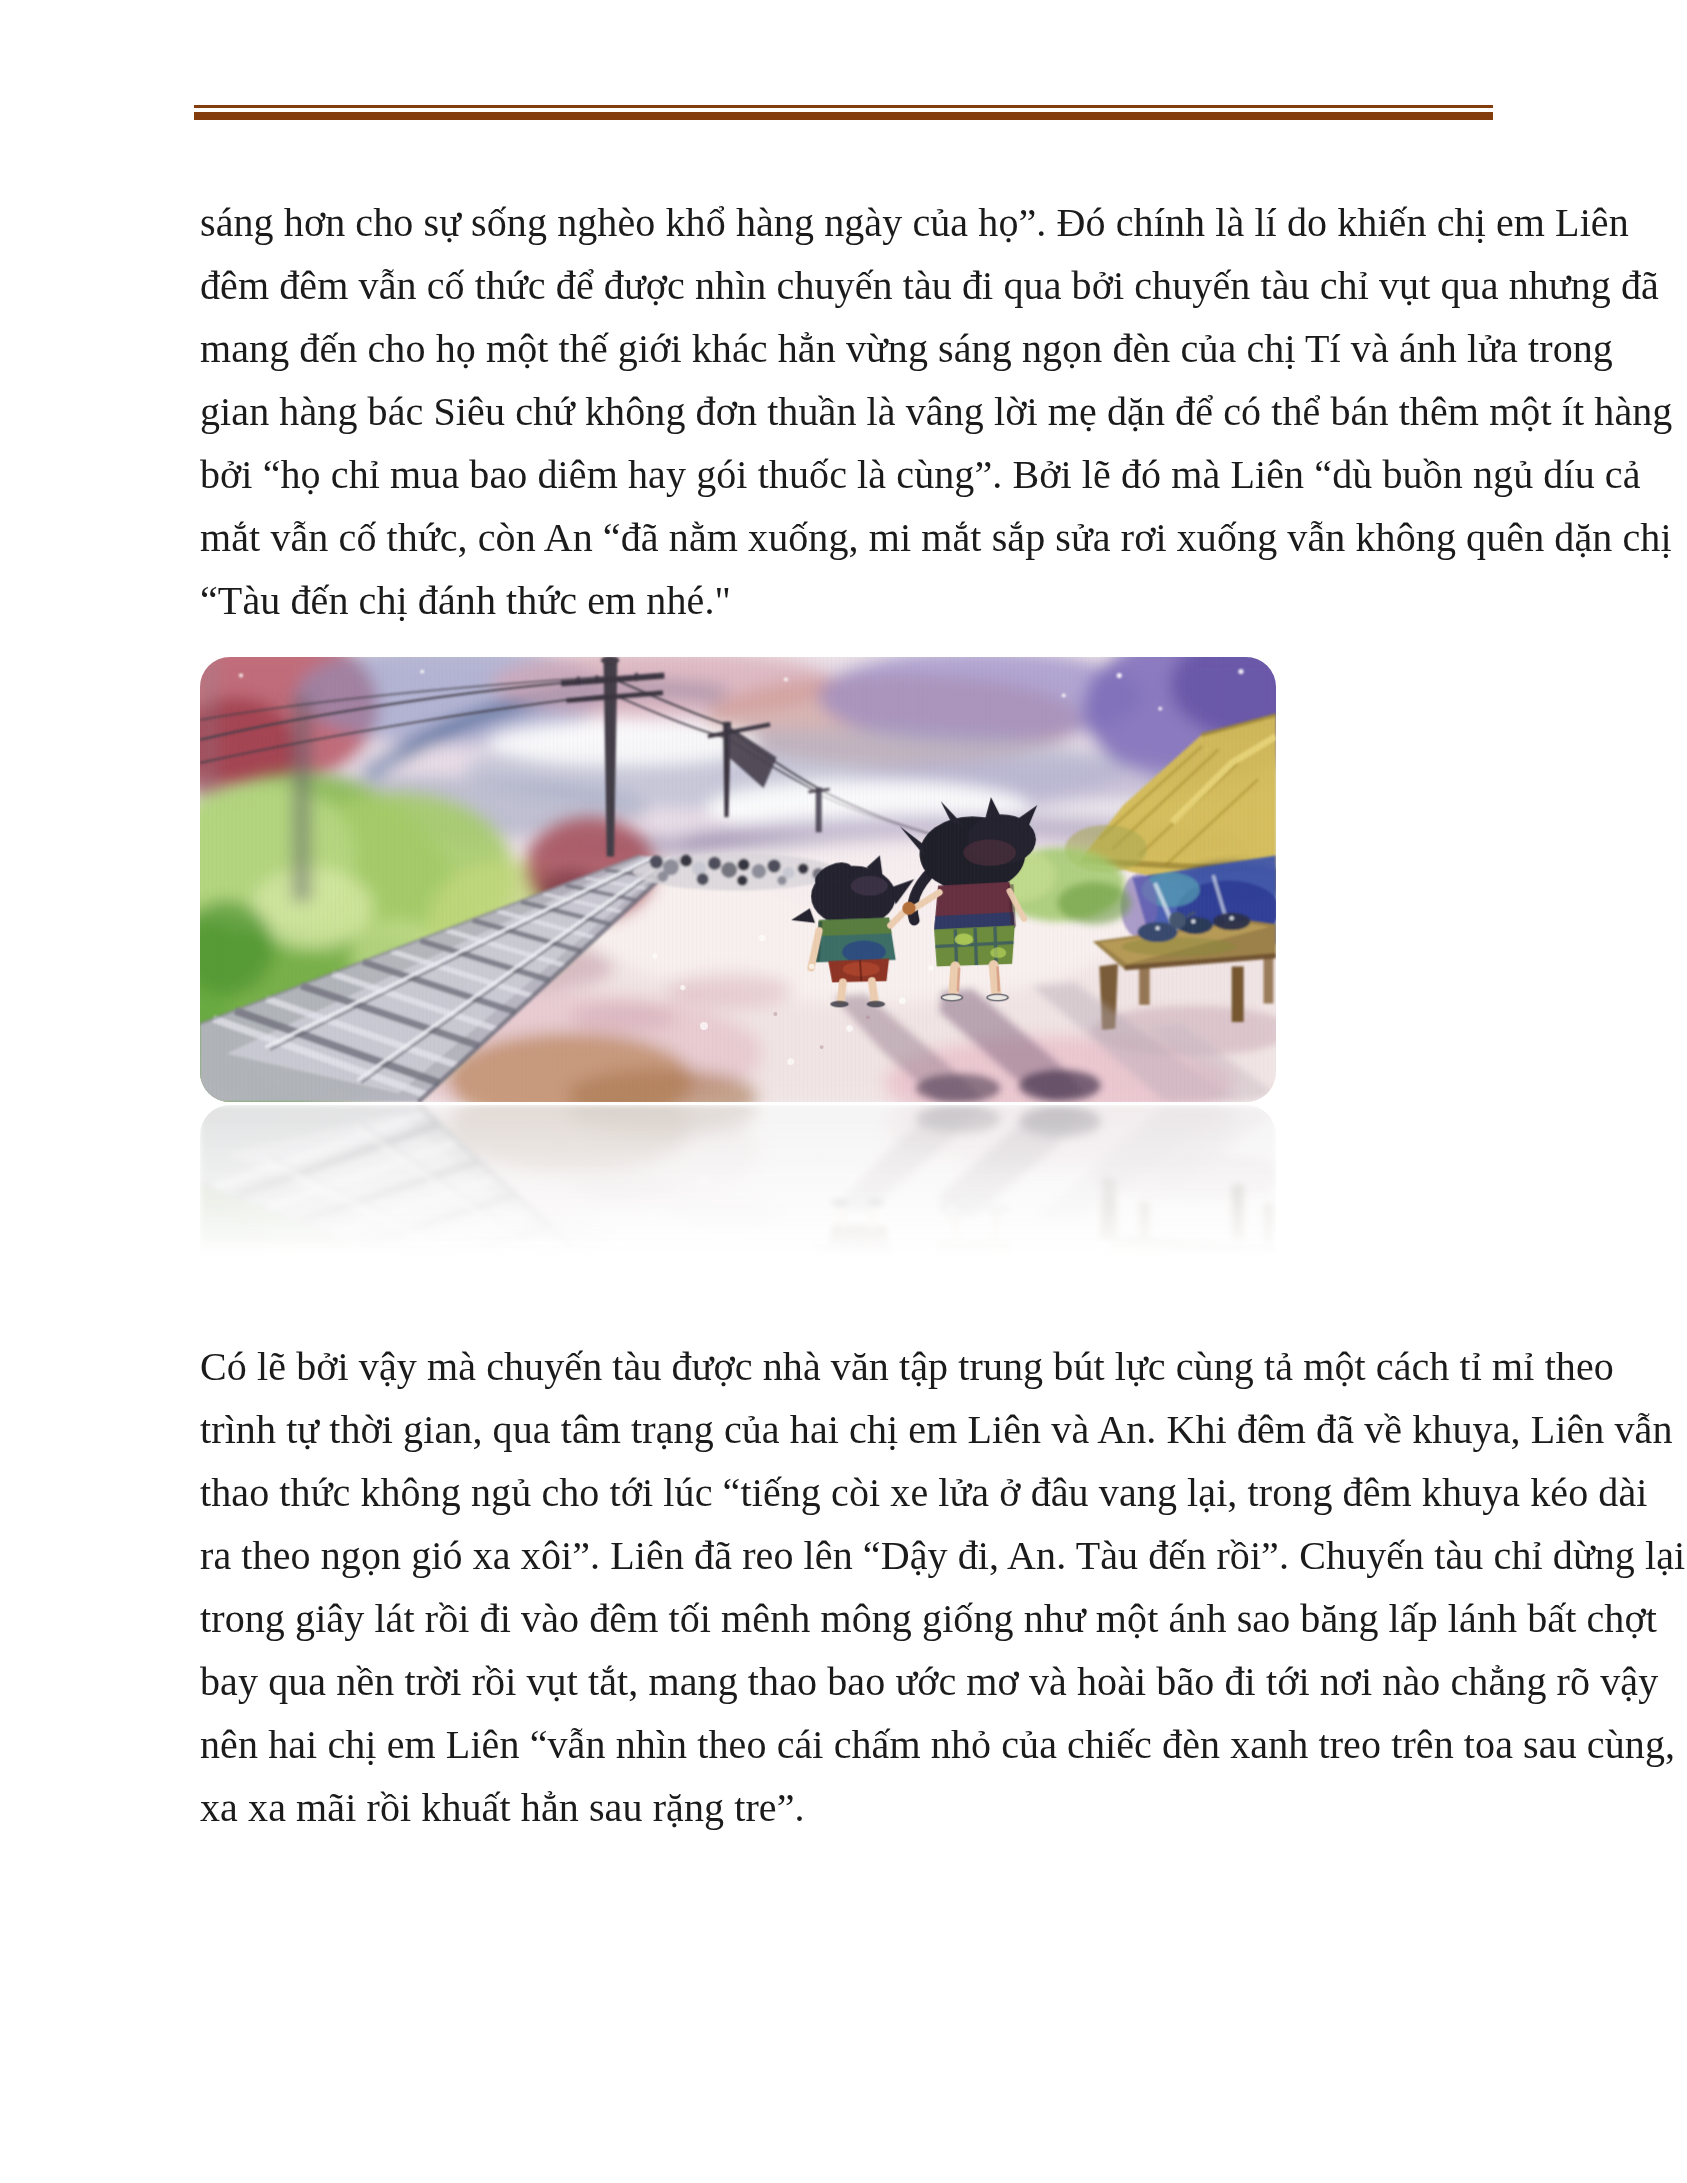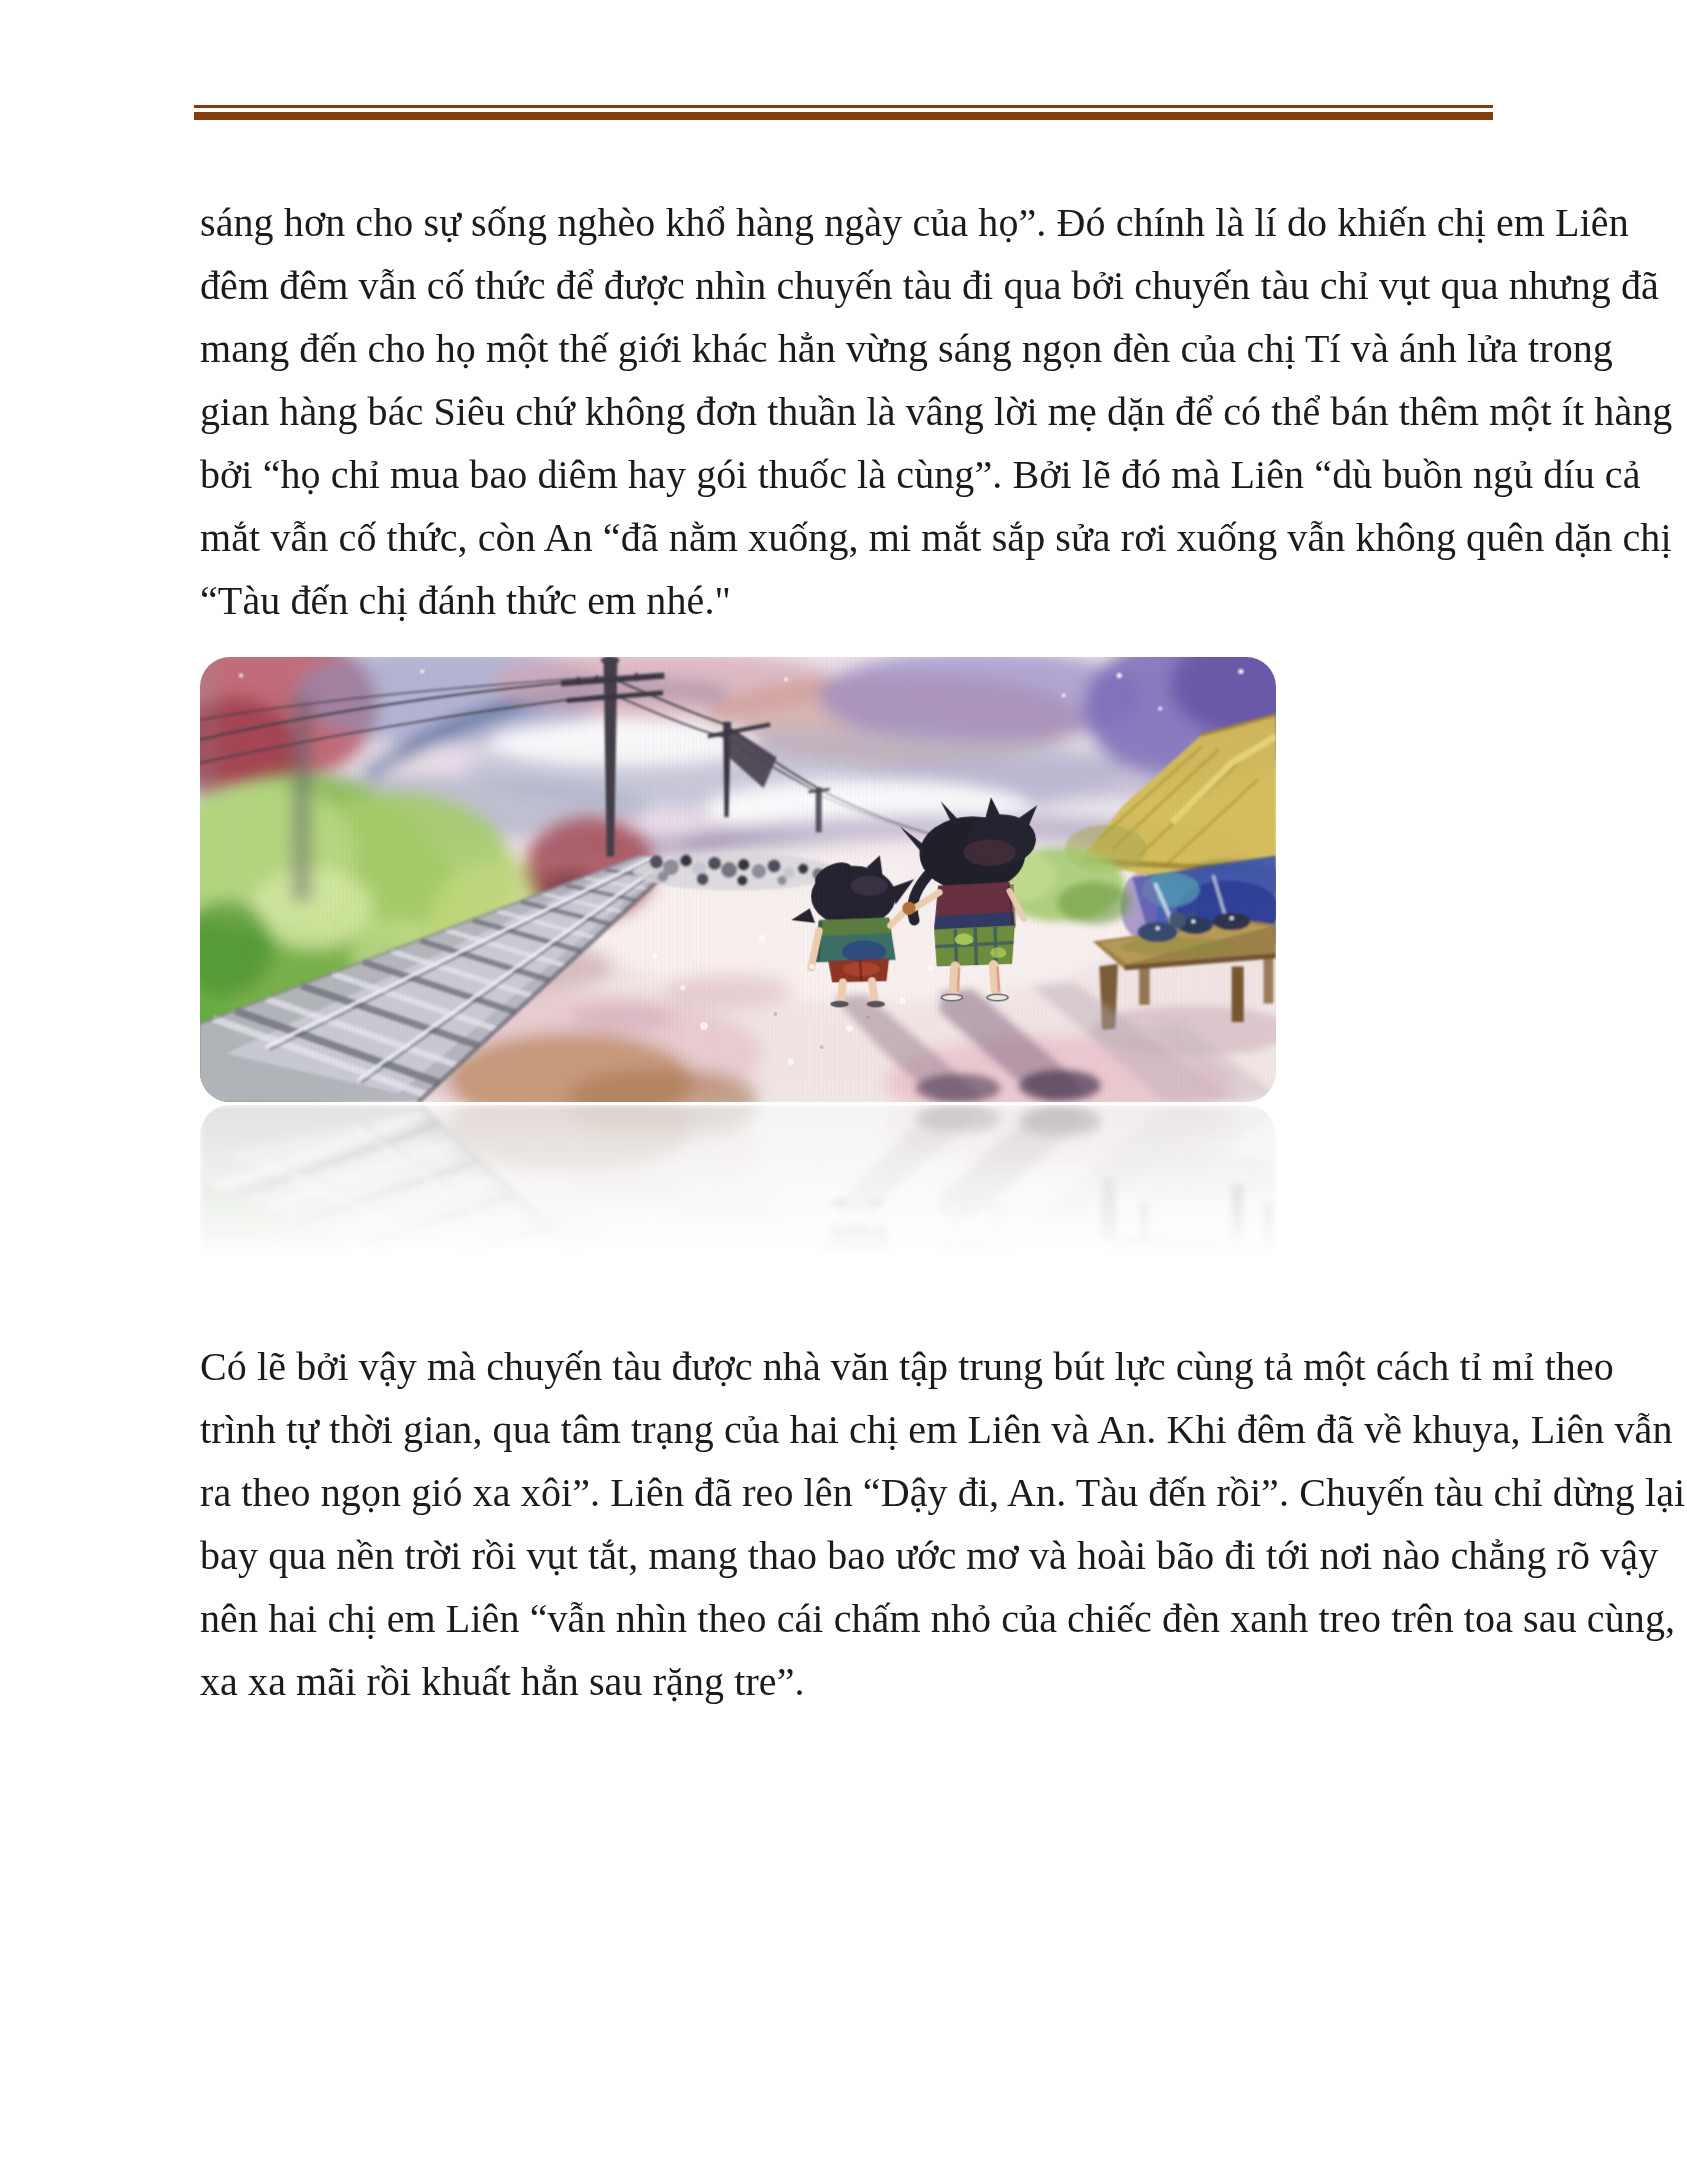--- a/index.html
+++ b/index.html
@@ -356,20 +356,22 @@
 
   <div class="reflection">
     <svg viewBox="0 0 1627 673" preserveAspectRatio="none" xmlns="http://www.w3.org/2000/svg" xmlns:xlink="http://www.w3.org/1999/xlink">
       <use href="#paintingArt" xlink:href="#paintingArt"></use>
     </svg>
   </div>
 
   <div class="para para2">
     <div class="line">Có lẽ bởi vậy mà chuyến tàu được nhà văn tập trung bút lực cùng tả một cách tỉ mỉ theo</div>
     <div class="line">trình tự thời gian, qua tâm trạng của hai chị em Liên và An. Khi đêm đã về khuya, Liên vẫn</div>
+    <div class="line">thao thức không ngủ cho tới lúc “tiếng còi xe lửa ở đâu vang lại, trong đêm khuya kéo dài</div>
     <div class="line">ra theo ngọn gió xa xôi”. Liên đã reo lên “Dậy đi, An. Tàu đến rồi”. Chuyến tàu chỉ dừng lại</div>
+    <div class="line">trong giây lát rồi đi vào đêm tối mênh mông giống như một ánh sao băng lấp lánh bất chợt</div>
     <div class="line">bay qua nền trời rồi vụt tắt, mang thao bao ước mơ và hoài bão đi tới nơi nào chẳng rõ vậy</div>
     <div class="line">nên hai chị em Liên “vẫn nhìn theo cái chấm nhỏ của chiếc đèn xanh treo trên toa sau cùng,</div>
     <div class="line last">xa xa mãi rồi khuất hẳn sau rặng tre”.</div>
   </div>
 
 </div>
 
 
 </body></html>

